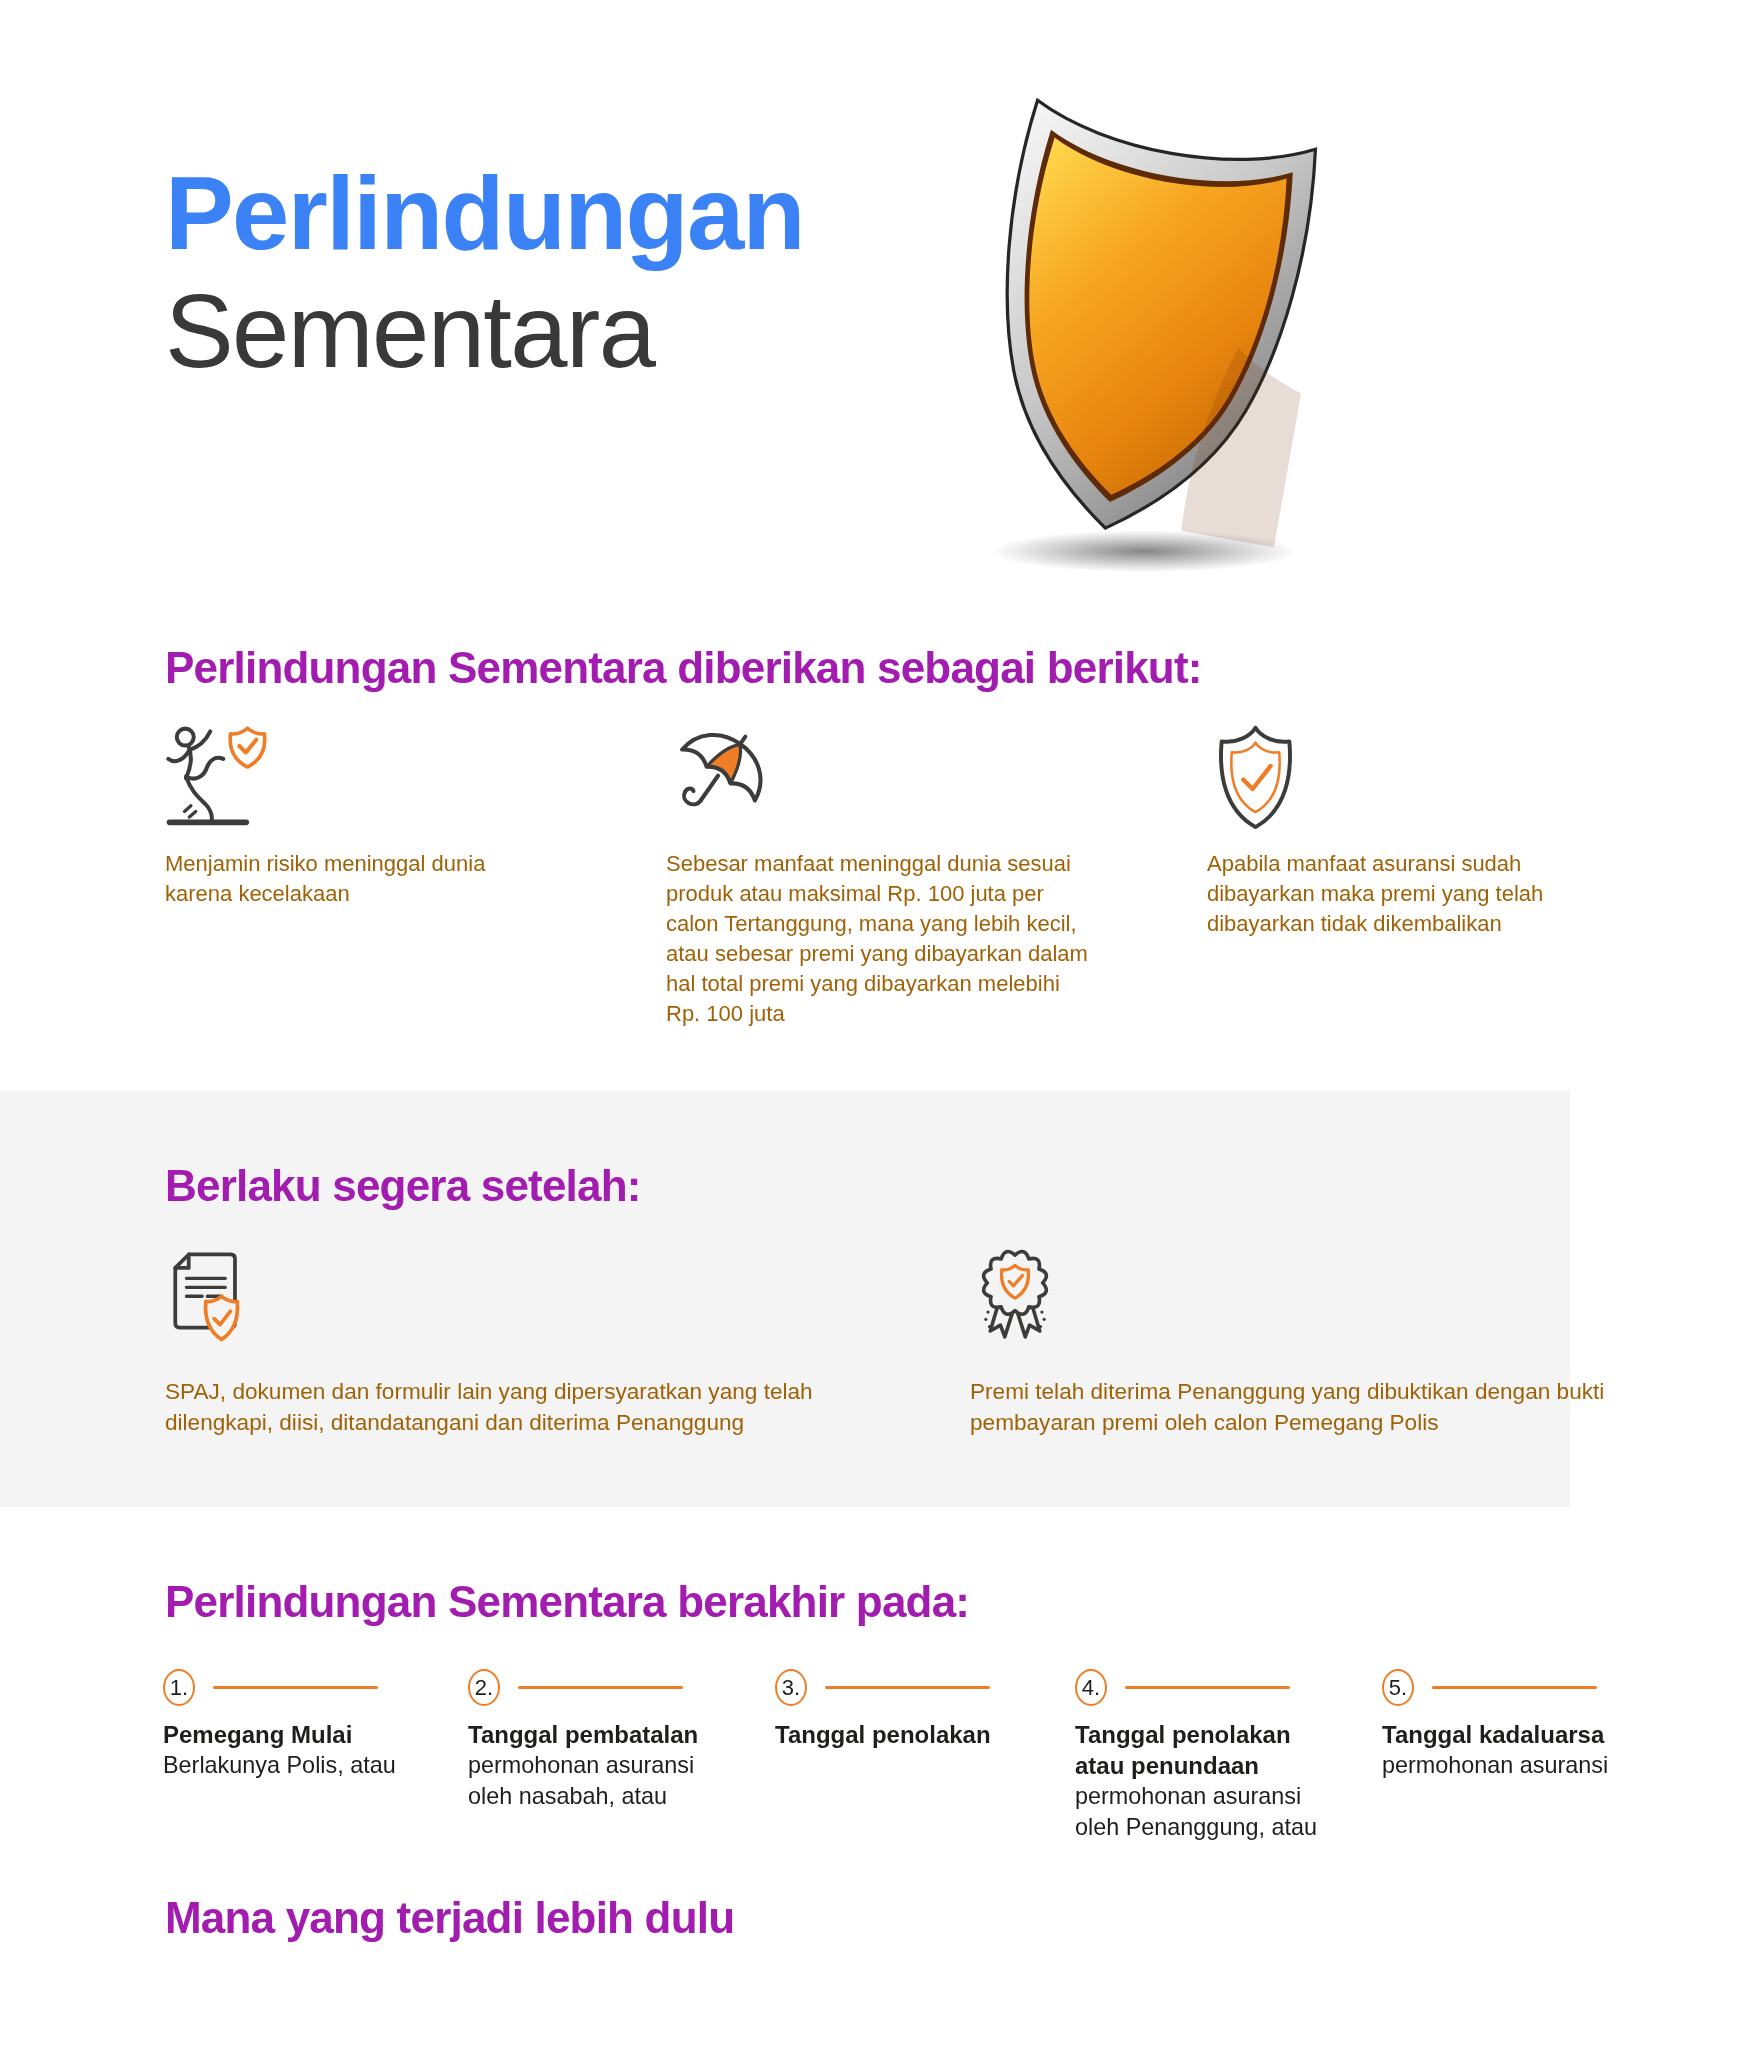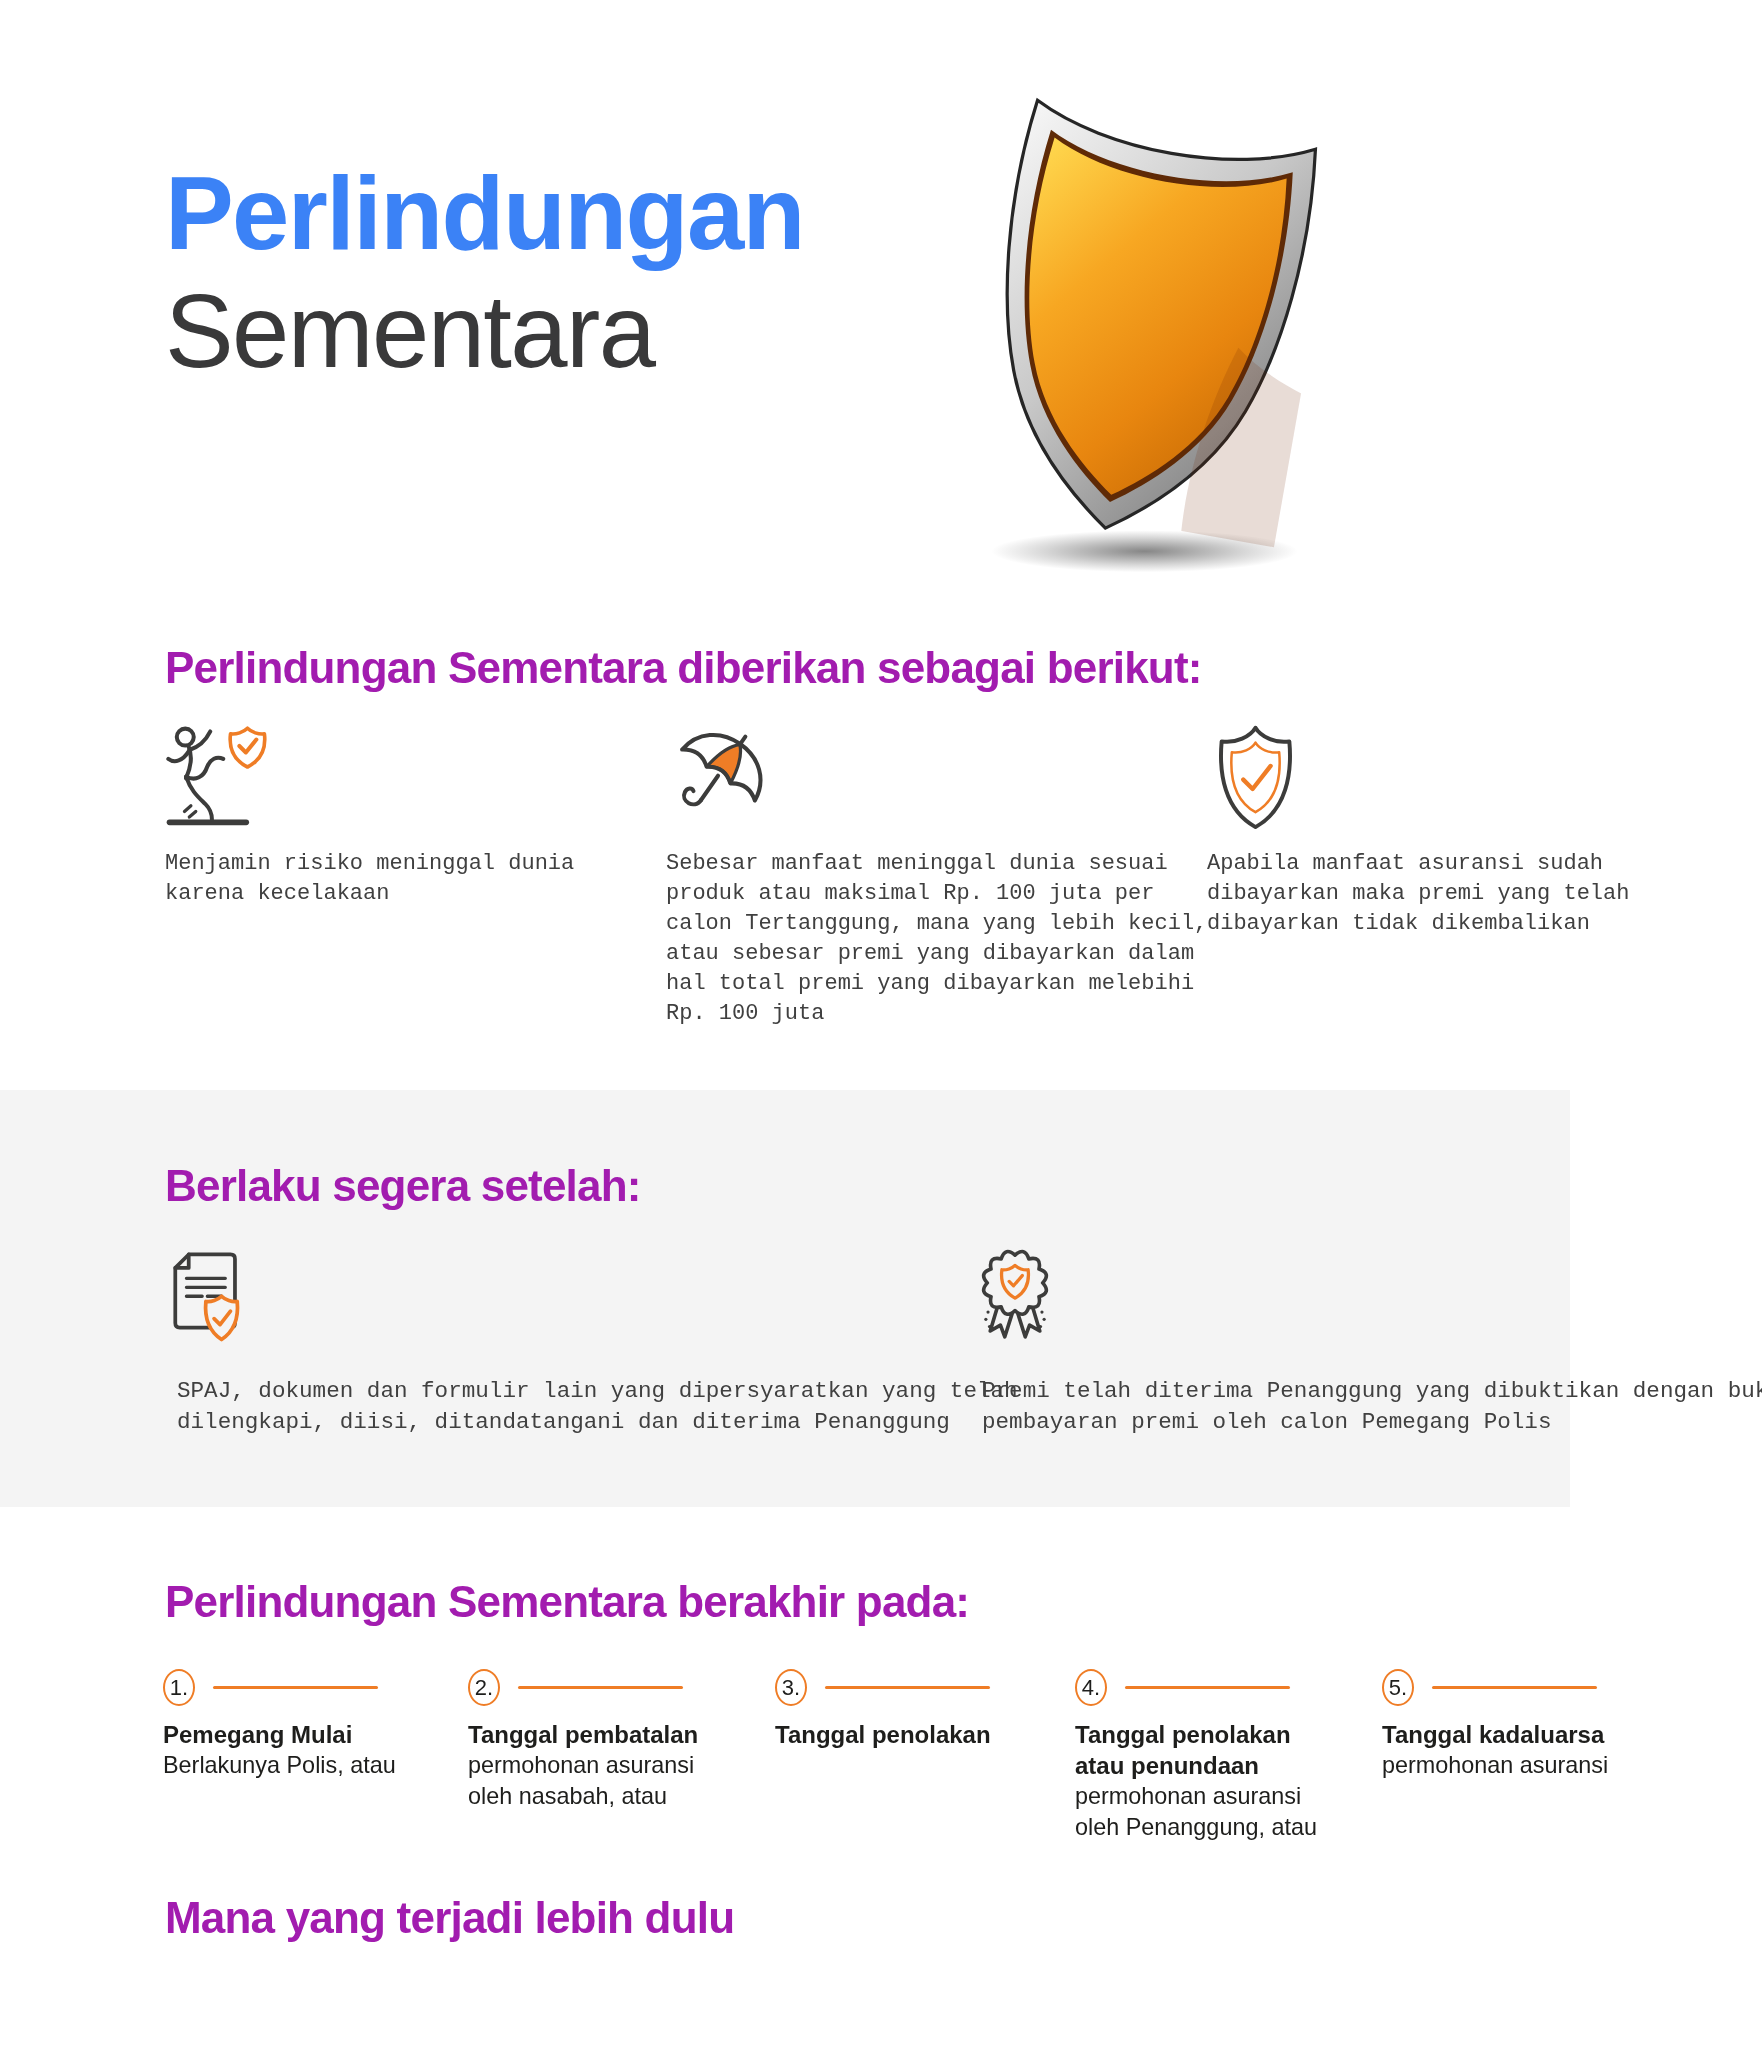--- a/index.html
+++ b/index.html
@@ -10,25 +10,25 @@
   .abs{position:absolute;}
   
   .hero-title{left:165px;top:155px;font-size:103px;line-height:118px;letter-spacing:-1.6px;}
   .hero-title .l1{font-weight:bold;color:#3b82f6;}
   .hero-title .l2{font-weight:400;color:#39393a;}
   
   .sec-heading{font-size:44px;font-weight:bold;color:#a21caf;letter-spacing:-0.8px;white-space:pre;}
   
   .s1col{top:722px;}
   .icon-box{height:108px;display:flex;align-items:flex-end;}
-  .body-text{font-size:22px;line-height:30px;color:#404040;white-space:pre;margin-top:19.3px;font-family:Liberation Mono, monospace;}
+  .body-text{font-size:22px;line-height:30px;color:#a16207;white-space:pre;margin-top:19.3px;}
   
   .gray-band{left:0;top:1090px;width:1570px;height:417px;background:#f4f4f4;}
   .s2item .icon-box{height:97px;}
-  .s2item .body-text{margin-top:29px;font-size:22.6px;line-height:31px;margin-left:12px;}
+  .s2item .body-text{margin-top:29px;font-size:22.6px;line-height:31px;}
   
   .s3item{top:1669px;width:274px;}
   .s3head{display:flex;align-items:center;}
   .num-circle{
     width:32px;height:37px;border:2.4px solid #EF7D26;border-radius:50%;
     display:flex;align-items:center;justify-content:center;
     font-size:22px;color:#1e1e1c;box-sizing:border-box;flex:0 0 auto;
   }
   .num-line{height:3.2px;background:#EF7D26;width:165px;margin-left:18px;border-radius:1.6px;}
   .s3title{font-size:24px;font-weight:bold;line-height:31px;margin-top:13px;white-space:pre-line;}

